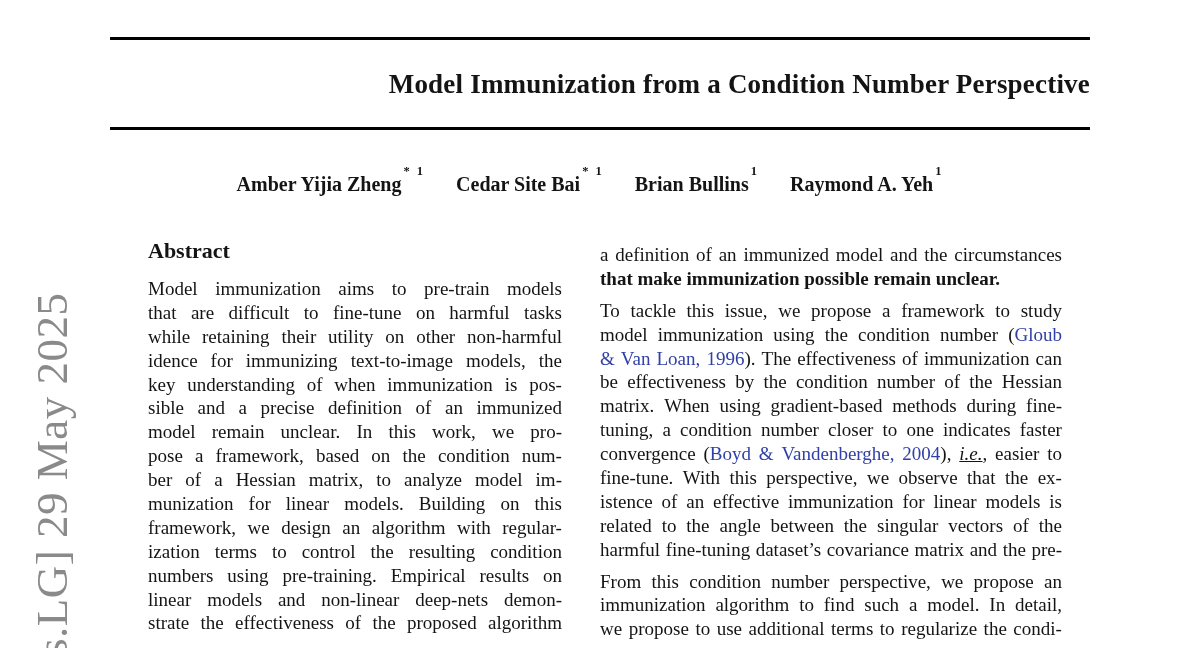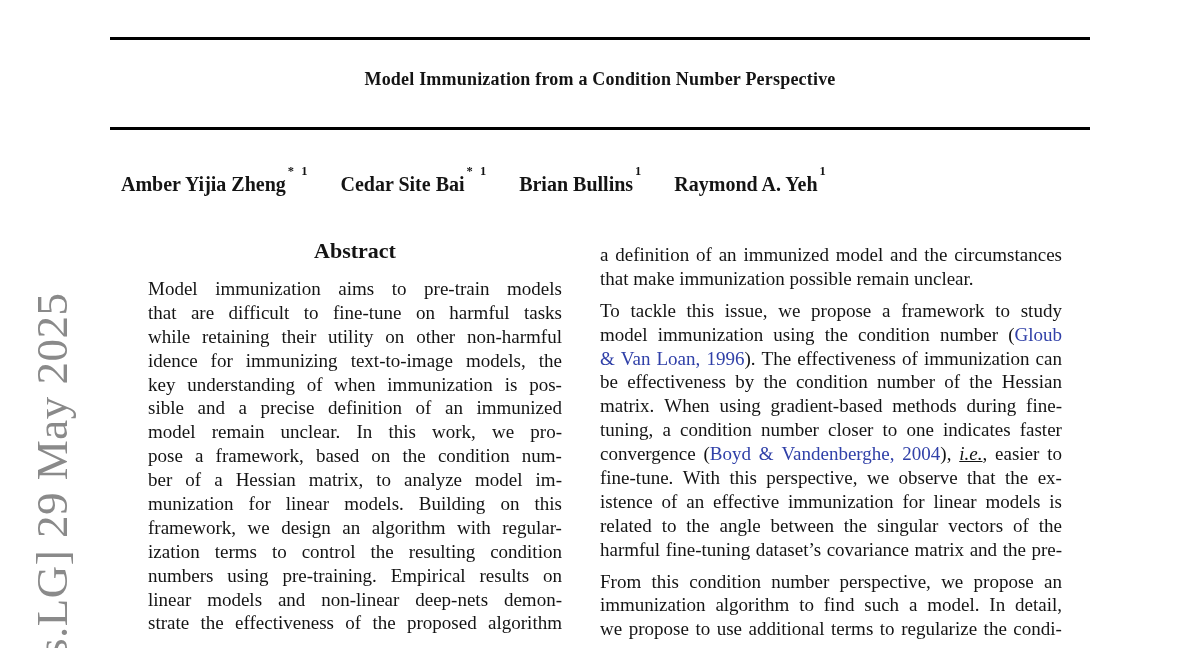--- a/index.html
+++ b/index.html
@@ -11,43 +11,43 @@
   body{
     width:1200px;height:648px;overflow:hidden;position:relative;
     background:#ffffff;color:var(--ink);
     font-family:"Liberation Serif","DejaVu Serif",serif;
   }
   .rule{position:absolute;left:110px;width:980px;height:3px;background:#000;}
   #rule-top{top:37px;}
   #rule-mid{top:127px;}
   .title{
     position:absolute;left:110px;top:69px;width:980px;
-    text-align:center;font-size:18px;font-weight:bold;letter-spacing:.2px;
+    text-align:right;font-size:27px;font-weight:bold;letter-spacing:.2px;
   }
   .authors{
-    position:absolute;left:108px;top:172px;width:980px;
-    text-align:left;font-size:20px;font-weight:bold;
+    position:absolute;left:100px;top:172px;width:980px;
+    text-align:center;font-size:20px;font-weight:bold;
   }
   .author{display:inline-block;margin:0 13px;white-space:nowrap;}
   .author sup{
     font-size:12.5px;font-weight:bold;position:relative;top:-8px;margin-left:2px;
     letter-spacing:2px;
   }
   .col-left{position:absolute;left:148px;top:238px;width:414px;}
   .abstract-heading{
-    text-align:center;font-size:22px;font-weight:bold;margin-bottom:13px;
+    font-size:22px;font-weight:bold;margin-bottom:13px;
   }
   .col-right{position:absolute;left:600px;top:243px;width:462px;}
   .para{margin-bottom:8px;}
   .textblock{font-size:19px;}
   .jline{
     display:flex;justify-content:space-between;
     height:23.9px;line-height:23.9px;white-space:nowrap;
   }
-  .pline{height:23.9px;line-height:23.9px;white-space:nowrap;}
+  .pline{height:23.9px;line-height:23.9px;white-space:nowrap;font-weight:bold;}
   .cite{color:var(--cite);}
   .it{font-style:italic;text-decoration:underline;}
   .watermark{
     position:absolute;left:26px;top:692px;
     transform:rotate(-90deg);transform-origin:0 0;
     font-size:45px;color:var(--wm);white-space:nowrap;letter-spacing:.5px;
     font-family:"Liberation Serif","DejaVu Serif",serif;
   }
 </style>
 </head>

